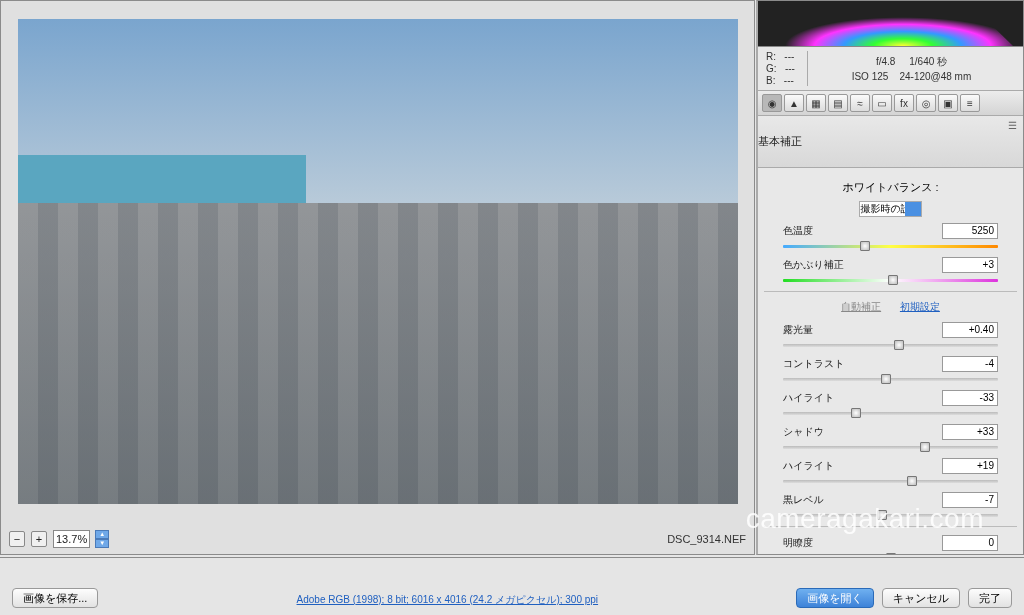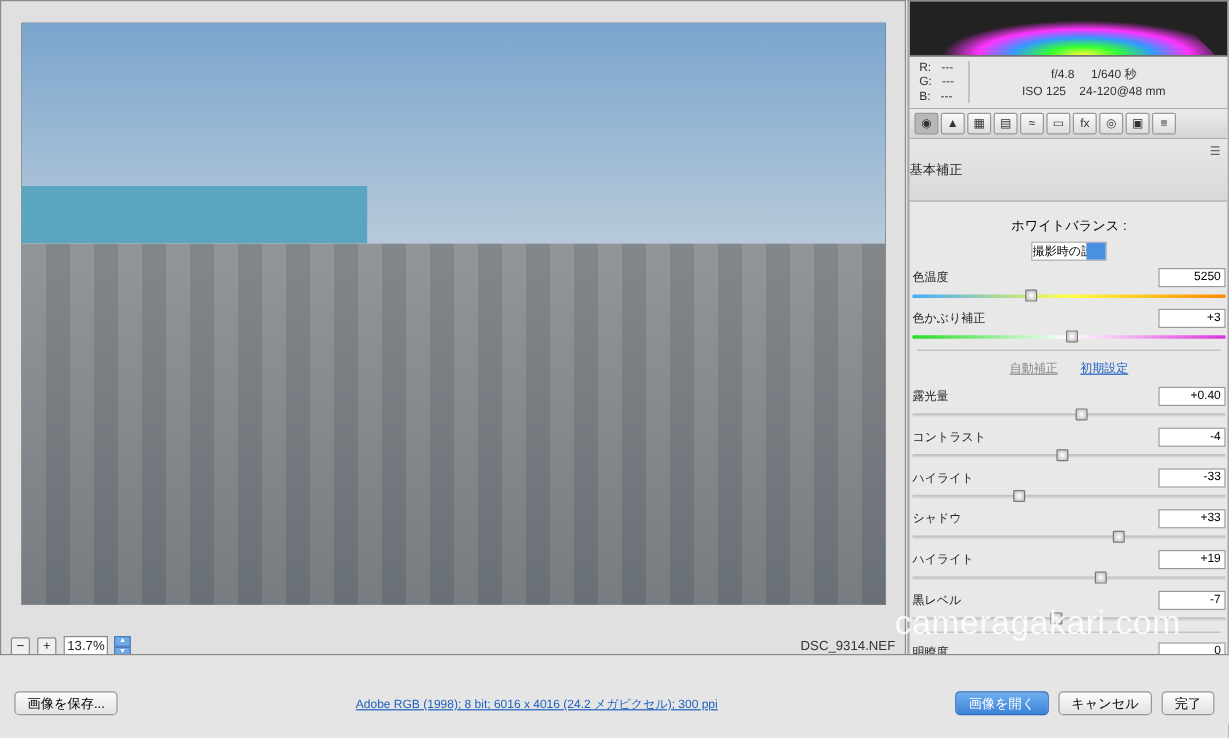--- a/index.html
+++ b/index.html
@@ -34,37 +34,37 @@
   .tool.active { background:#b8b8b8; }
 
   .panel-title { font-size:11px; padding:18px 0; color:#222; background:linear-gradient(#e8e8e8,#d8d8d8); border-bottom:1px solid #aaa; position:relative; }
   .panel-title .menu-dots { position:absolute; right:6px; top:4px; font-size:10px; color:#666; }
 
   .controls-scroll { overflow-y:auto; height:calc(100% - 46px - 42px - 24px - 22px); padding:6px 0 10px; }
   .wb-row { display:flex; align-items:center; padding:6px 10px 4px; font-size:11px; gap:6px;flex-direction:column; }
   .wb-select { flex:1; height:18px; background:#fff; border:1px solid #aaa; font-size:10px; padding:0 0; display:flex; align-items:center; position:relative; }
   .wb-select::after { content:""; position:absolute; right:0; top:0; bottom:0; width:16px; background:#4a90e2; }
 
-  .slider-row { padding:2px 2px 0; font-size:10px; }
+  .slider-row { padding:2px 25px 0; font-size:10px; }
   .slider-head { display:flex; justify-content:space-between; align-items:center; margin-bottom:2px; }
   .slider-head .label { color:#222; }
   .slider-head .value-box { width:56px; height:16px; border:1px solid #999; background:#fff; text-align:right; padding:0 3px; font-size:10px; line-height:14px; }
   .slider-track { height:10px; position:relative; margin-bottom:4px; }
   .track-bar { position:absolute; left:0; right:0; top:4px; height:3px; background:linear-gradient(#bbb,#ddd); border-radius:1px; }
   .track-bar.temp { background:linear-gradient(90deg,#4af,#ff4,#f80); }
   .track-bar.tint { background:linear-gradient(90deg,#2d2,#fff,#d3d); }
   .track-bar.vib { background:linear-gradient(90deg,#999,#ed7); }
   .thumb { position:absolute; top:0; width:10px; height:10px; background:radial-gradient(#fff,#bbb); border:1px solid #777; border-radius:1px; transform:translateX(-50%); }
   .divider { height:1px; background:#bbb; margin:6px 6px; }
   .auto-links { text-align:center; font-size:10px; padding:2px 0 6px; }
   .auto-links span { margin:0 8px; }
   .auto-links .link { color:#2060c0; text-decoration:underline; }
   .auto-links .dim { color:#888; text-decoration:underline; }
 
-  .bottom-bar { position:absolute; left:0; right:0; bottom:12px; height:58px; background:#e5e5e5; border-top:1px solid #8b8b8b; }
+  .bottom-bar { position:absolute; left:0; right:0; bottom:0; height:58px; background:#e5e5e5; border-top:1px solid #8b8b8b; }
   .bottom-row2 { position:absolute; bottom:4px; left:0; right:0; height:26px; display:flex; align-items:center; padding:0 12px; gap:8px; }
   .btn { height:20px; padding:0 10px; font-size:11px; background:linear-gradient(#fdfdfd,#e2e2e2); border:1px solid #999; border-radius:4px; display:flex; align-items:center; white-space:nowrap; }
   .btn.primary { background:linear-gradient(#6fb0f0,#3d82d8); color:#fff; border-color:#2a6ab8; }
   .info-link { color:#2060c0; text-decoration:underline; font-size:10px; }
   .spacer { flex:1; }
 
   .watermark { position:absolute; right:40px; bottom:80px; font-size:28px; color:rgba(255,255,255,0.85); font-weight:300; letter-spacing:0.5px; pointer-events:none; }
 </style>
 </head>
 <body>

